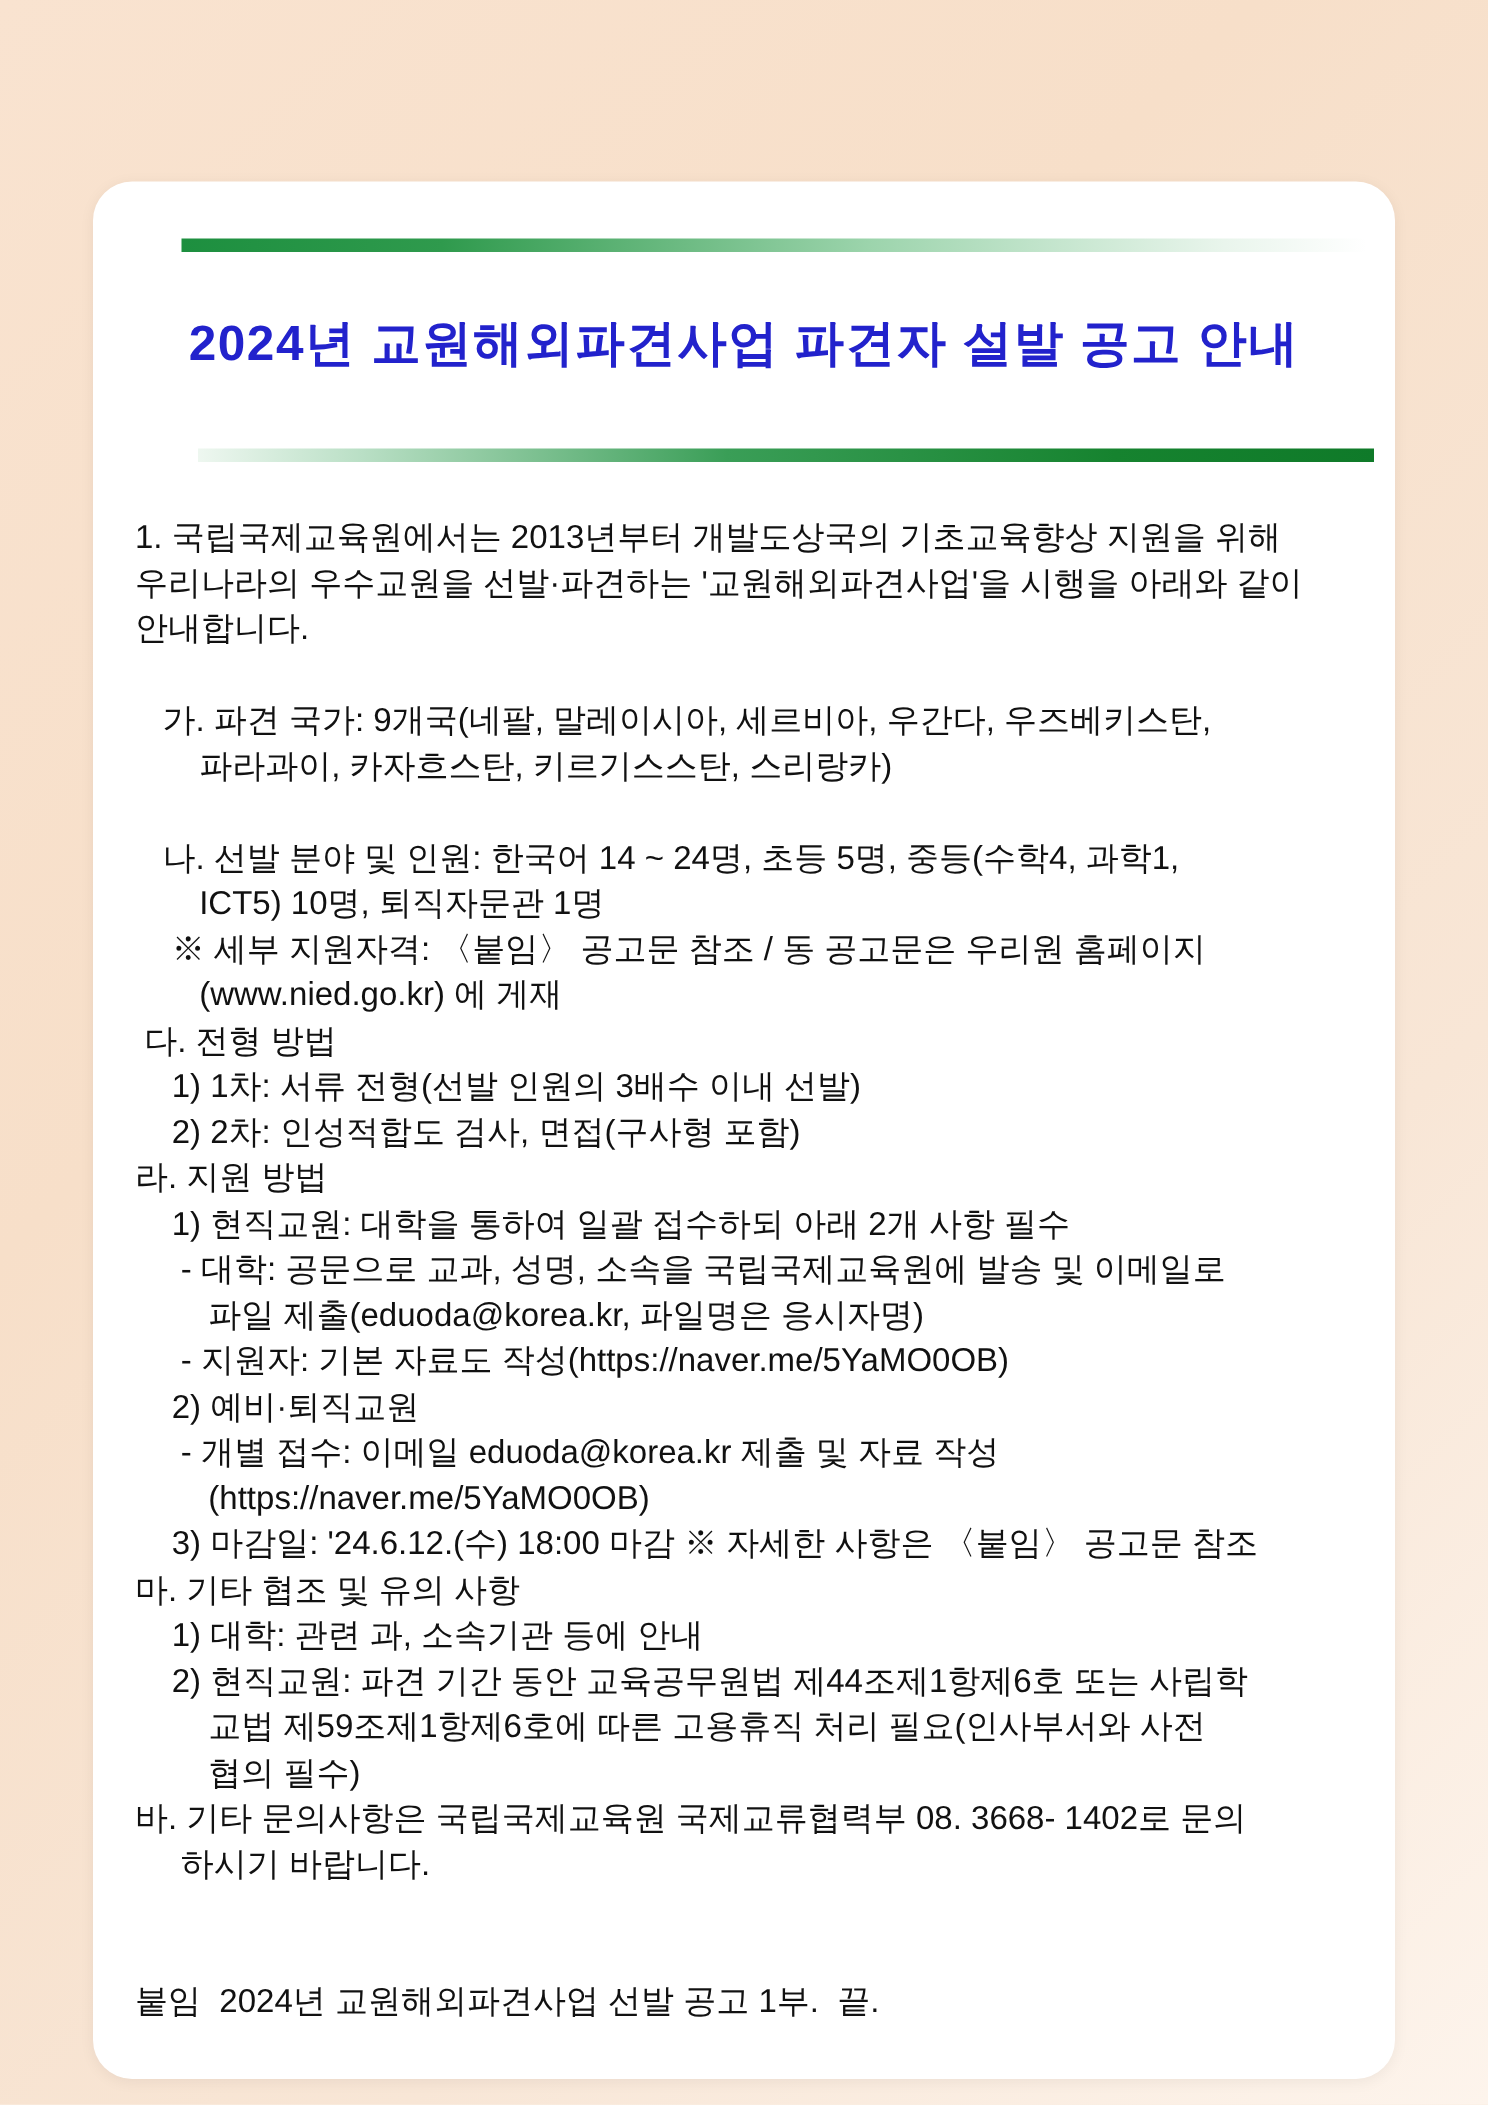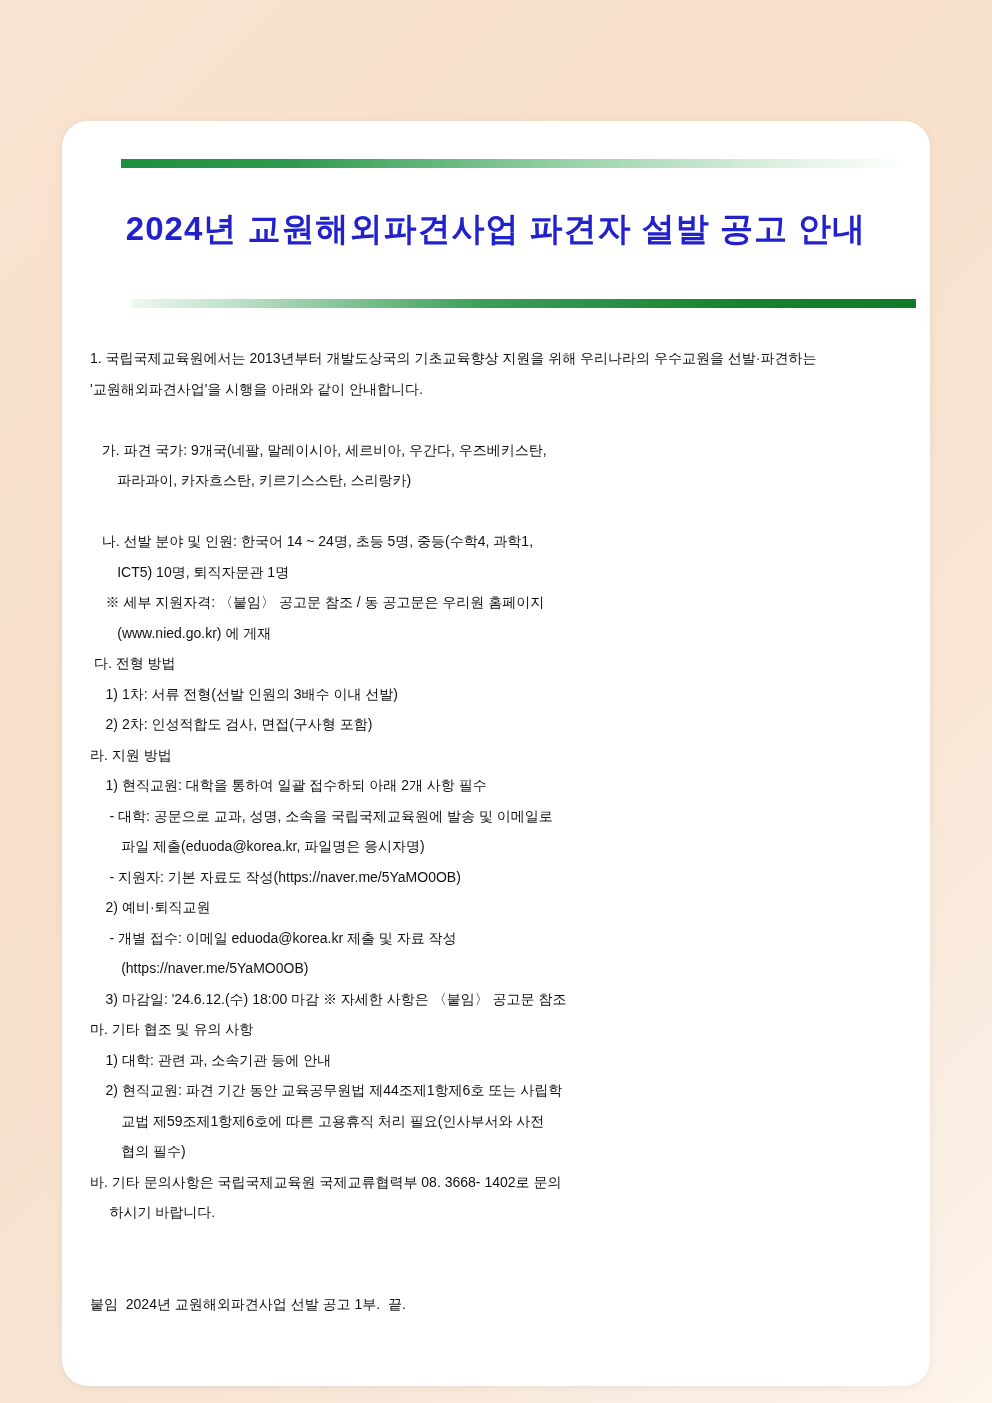--- a/index.html
+++ b/index.html
@@ -56,21 +56,21 @@
     font-weight: bold;
     color: #2222cc;
     letter-spacing: 1px;
     white-space: nowrap;
   }
   #body-text {
     position: absolute;
     left: 28px;
     top: 222px;
     width: 822px;
-    font-size: 14px;
+    font-size: 22px;
     line-height: 30.5px;
     color: #111111;
     white-space: pre-wrap;
     word-break: keep-all;
     text-align: left;
   }
 </style>
 </head>
 <body>
 

